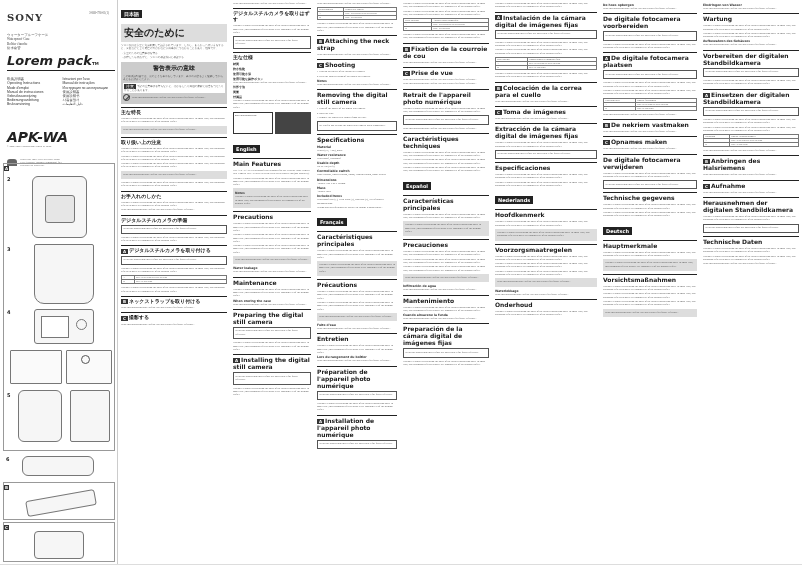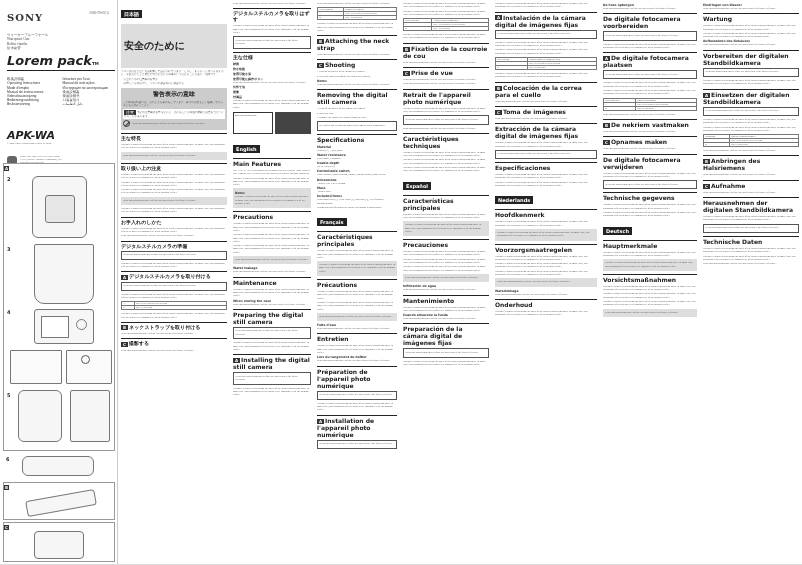--- a/index.html
+++ b/index.html
@@ -28,31 +28,31 @@
 .tbl td{border:0.5px solid #777;font-size:2.4px;line-height:3px;color:#555;padding:0 1px}
 
 .sony{font-family:"DejaVu Serif",serif;font-weight:bold;font-size:10px;letter-spacing:1px;color:#333;margin-top:10px;margin-left:4px}
 .code{position:absolute;right:8px;top:11px;font-size:3px;color:#666}
 .cov-t{font-size:3.4px;line-height:4.3px;color:#444;margin-left:4px}
 .prod{font-family:"DejaVu Sans",sans-serif;font-style:italic;font-weight:bold;font-size:13px;color:#222;margin:3px 0 0 4px;border-bottom:1.5px solid #222;padding-bottom:2px;width:108px}
 .tm{font-size:4px;font-style:normal}
 .langs{display:flex;margin:6px 0 0 4px;gap:4px}
 .langs div{flex:1}
 .langs span{display:block;font-family:"Liberation Sans",sans-serif;font-size:3.4px;line-height:4.2px;color:#333}
-.model{font-family:"DejaVu Sans",sans-serif;font-style:italic;font-weight:bold;font-size:11px;margin:22px 0 0 4px;color:#222}
+.model{font-family:"DejaVu Sans",sans-serif;font-style:italic;font-weight:bold;font-size:14px;margin:22px 0 0 4px;color:#222}
 .copy{font-size:2.6px;color:#666;margin-left:4px}
 .recyc{display:flex;align-items:center;margin:10px 0 0 4px;gap:3px}
 .recyc .logo{width:10px;height:7px;background:#666;border-radius:3px 3px 0 0}
 .figpanel{position:absolute;left:3px;border:0.6px solid #999}
 .figlbl{position:absolute;font-family:"DejaVu Sans",sans-serif;font-weight:bold;font-size:5px;color:#222}
 .figlbl.box{border:none;background:#333;color:#fff;padding:0 1px;font-size:4px}
 .ill{position:absolute;border:0.8px solid #777;border-radius:6px;background:#f6f6f6}
 .stepn{position:absolute;font-family:"DejaVu Sans",sans-serif;font-weight:bold;font-size:5px;color:#222}
 
-.jp-title{background:#ddd;padding:15px 3px;margin:4px 0 2px}
+.jp-title{background:#ddd;padding:2px 3px;margin:4px 0 2px}
 .jp-title .big{font-family:"DejaVu Sans",sans-serif;font-weight:bold;font-size:10px;color:#222}
 .warnbox{background:#ccc;padding:2px;margin:3px 0}
 .warnbox .cap{text-align:center;font-family:"DejaVu Sans",sans-serif;font-weight:bold;font-size:6px;color:#222;margin-bottom:2px}
 .icn{display:inline-block;width:7px;height:7px;border:0.8px solid #333;border-radius:50%;vertical-align:middle;margin-right:2px;position:relative}
 .icn::after{content:"";position:absolute;left:3px;top:0;width:0.8px;height:6px;background:#333;transform:rotate(45deg)}
 .foot{position:absolute;left:0;right:0;bottom:0;height:1px;background:#ddd}
 </style>
 </head>
 <body>
 

